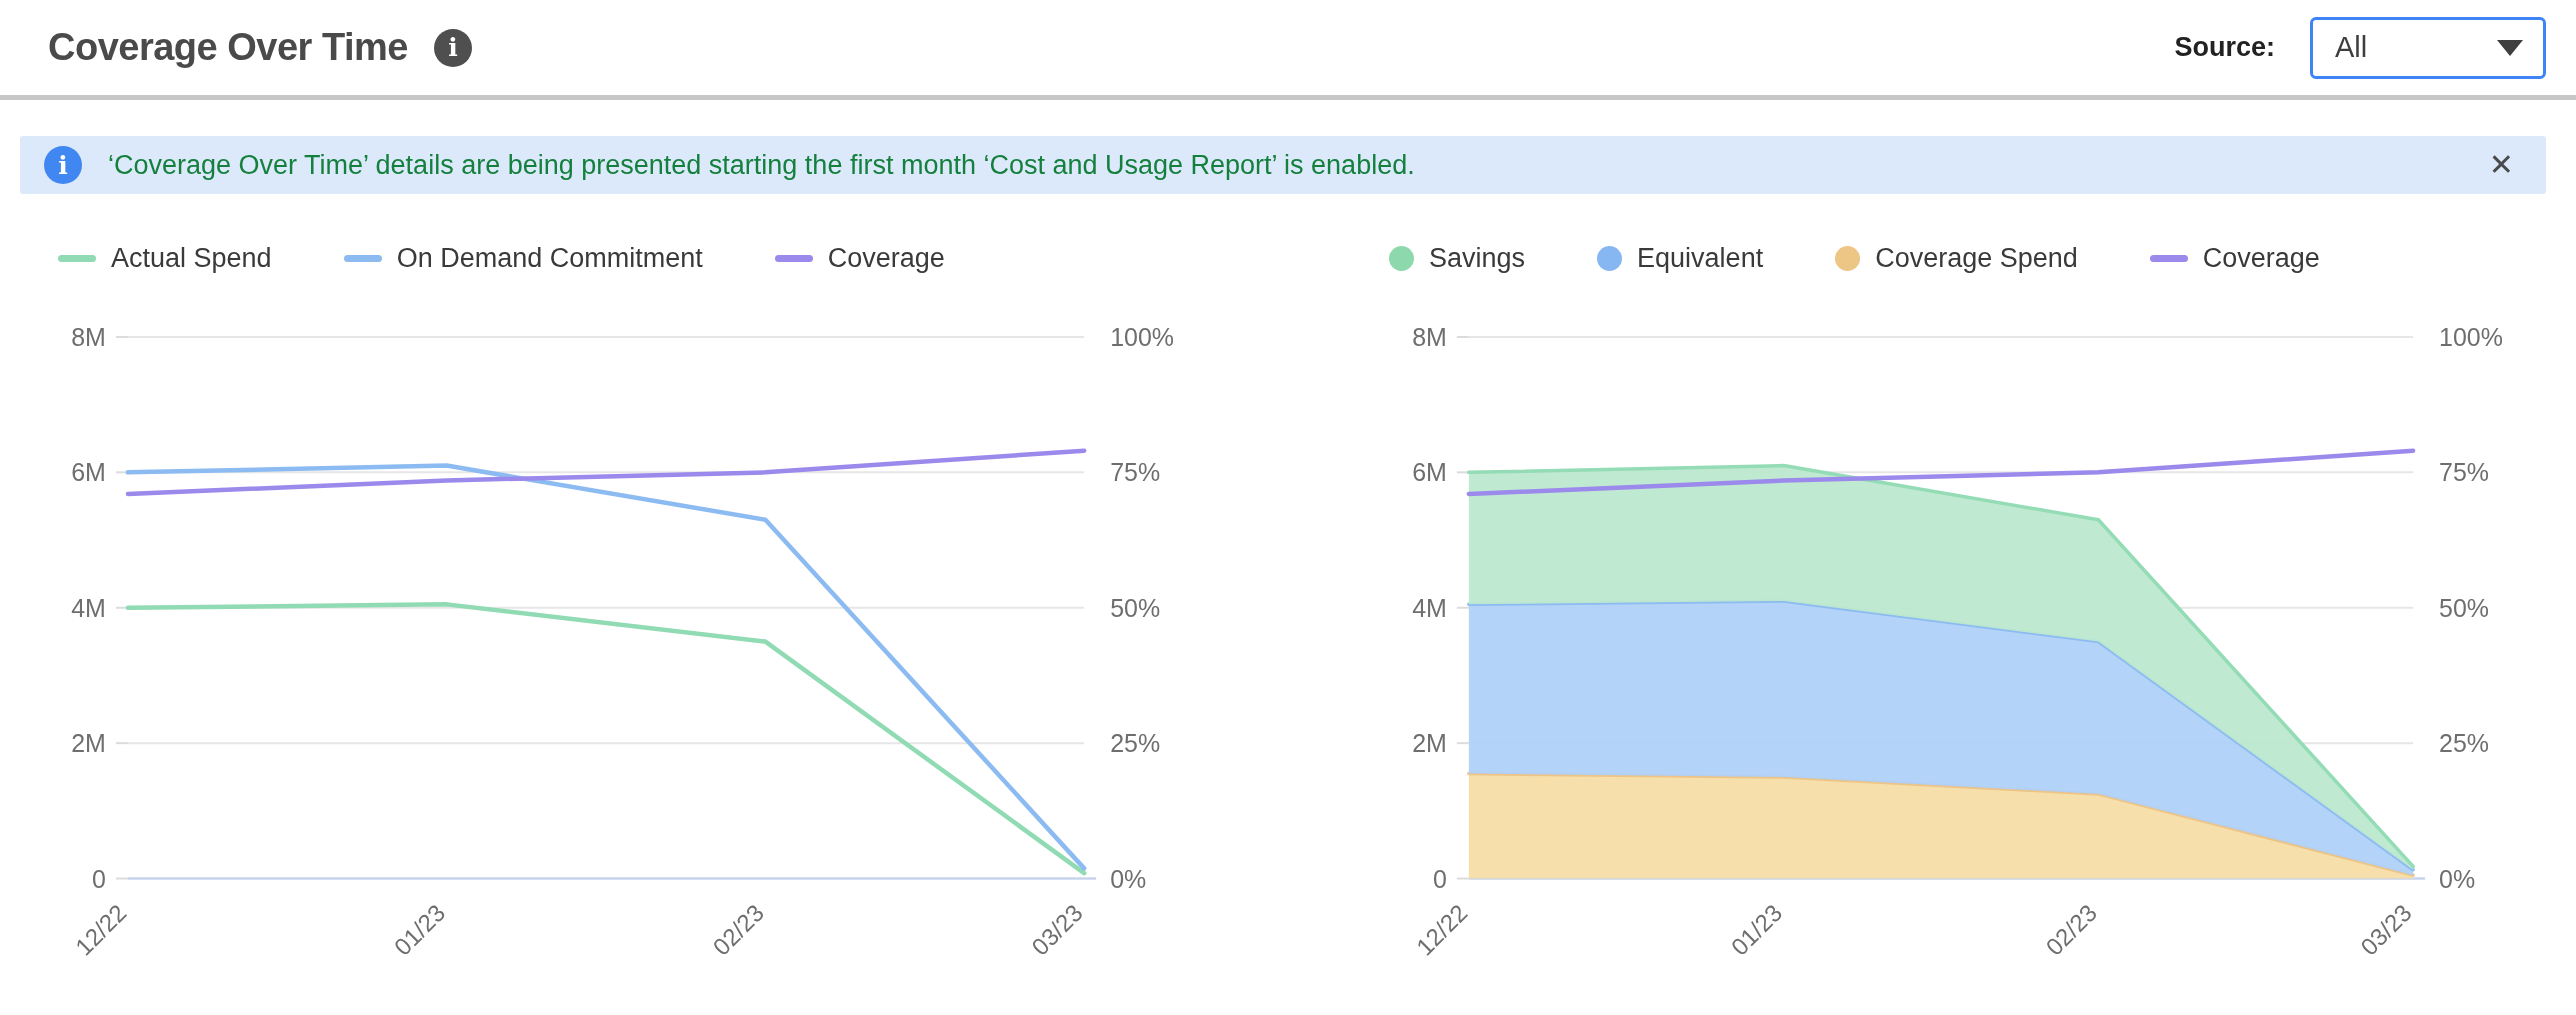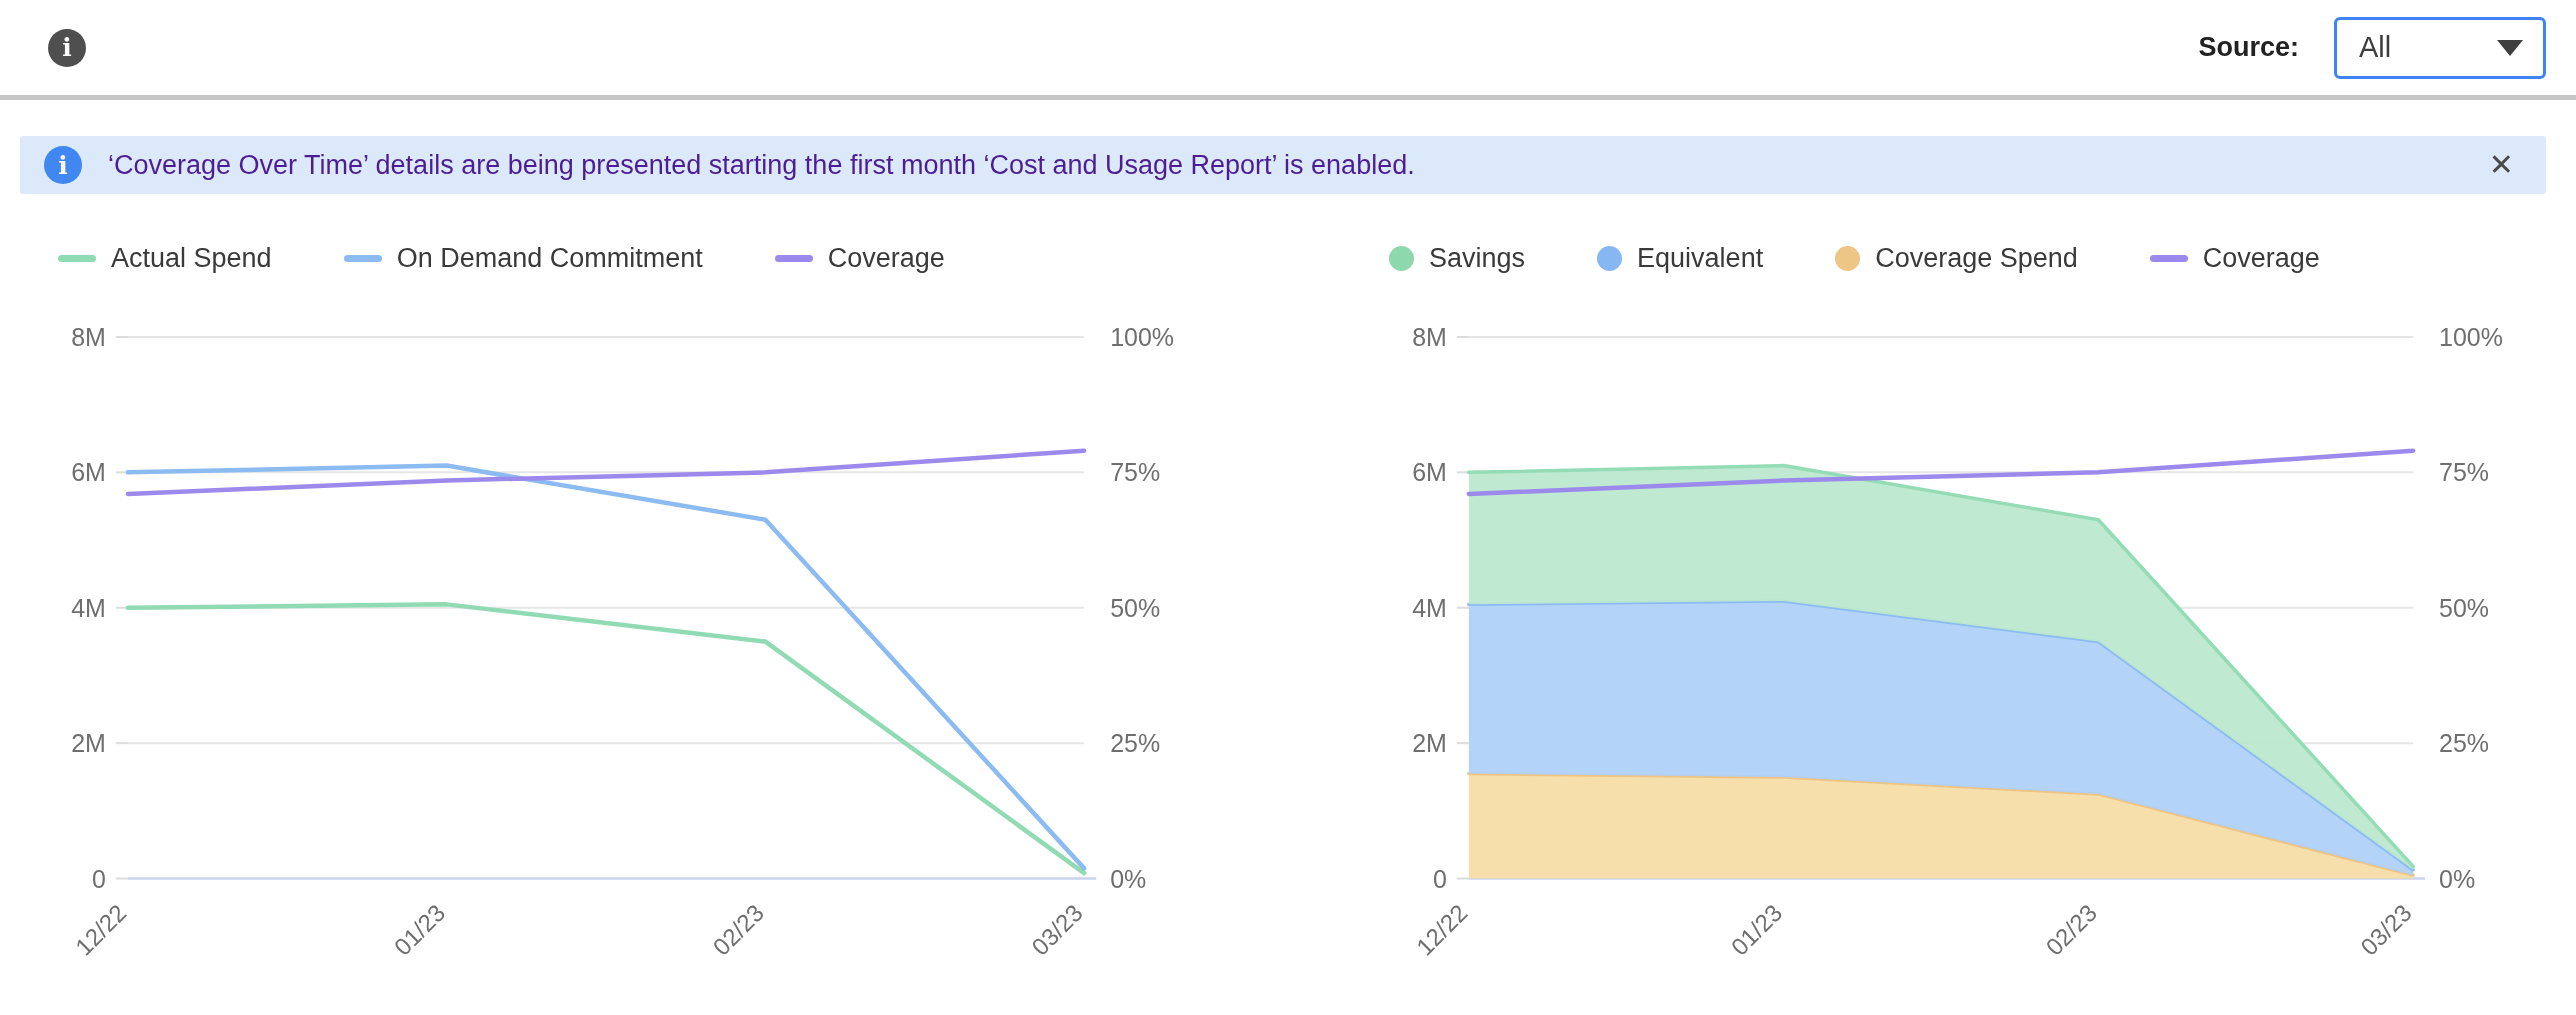--- a/index.html
+++ b/index.html
@@ -21,36 +21,36 @@
     width:38px; height:38px; border-radius:50%;
     display:inline-flex; align-items:center; justify-content:center;
     color:#ffffff; font-size:25px; font-weight:bold;
     font-family:"DejaVu Serif", serif; line-height:1;
   }
   .info-badge.dark{ background:#4f4f4f; }
   .info-badge.blue{ background:#4187f2; flex:0 0 auto; }
   .source-wrap{ display:flex; align-items:center; gap:35px; }
   .source-label{ font-size:27px; font-weight:bold; color:#222222; }
   .dropdown{
-    width:212px; height:62px; border:3px solid #3e84f6; border-radius:6px;
+    width:236px; height:62px; border:3px solid #3e84f6; border-radius:6px;
     display:flex; align-items:center; justify-content:space-between;
     padding:0 20px 0 22px; background:#ffffff; cursor:pointer;
   }
   .dropdown-value{ font-size:29px; color:#3e3e3e; }
   .caret{
     width:0; height:0;
     border-left:13px solid transparent; border-right:13px solid transparent;
     border-top:16px solid #3f3f3f;
   }
   
   .banner{
     margin:36px 30px 0 20px; height:58px; background:#dce9fb; border-radius:3px;
     display:flex; align-items:center; padding:0 28px 0 24px;
   }
-  .banner-text{ font-size:27px; color:#4c1d95; margin-left:26px; }
+  .banner-text{ font-size:27px; color:#15803d; margin-left:26px; }
   .banner-close{
     margin-left:auto; font-size:30px; color:#4a4a4a; cursor:pointer;
     line-height:1; padding:4px;
   }
   
   .charts-row{ display:flex; margin:30px 30px 0 20px; }
   .chart-panel{ width:50%; }
   .legend{ height:68px; display:flex; align-items:center; gap:72px; padding-left:38px; }
   .chart-panel.right .legend{ padding-left:106px; }
   .legend-item{ display:flex; align-items:center; gap:15px; cursor:pointer; }
@@ -59,20 +59,21 @@
   .swatch-circle{ width:25px; height:25px; border-radius:50%; }
   .chart-svg{ display:block; width:100%; }
 </style>
 </head>
 <body>
 
 <div class="page">
 
   <header class="page-header">
     <div class="title-wrap">
+      <h1 class="page-title">Coverage Over Time</h1>
       <span class="info-badge dark">
           <span>i</span>
         </span>
     </div>
     <div class="source-wrap">
       <span class="source-label">Source:</span>
       <div class="dropdown">
         <span class="dropdown-value">All</span>
         <span class="caret"></span>
       </div>

